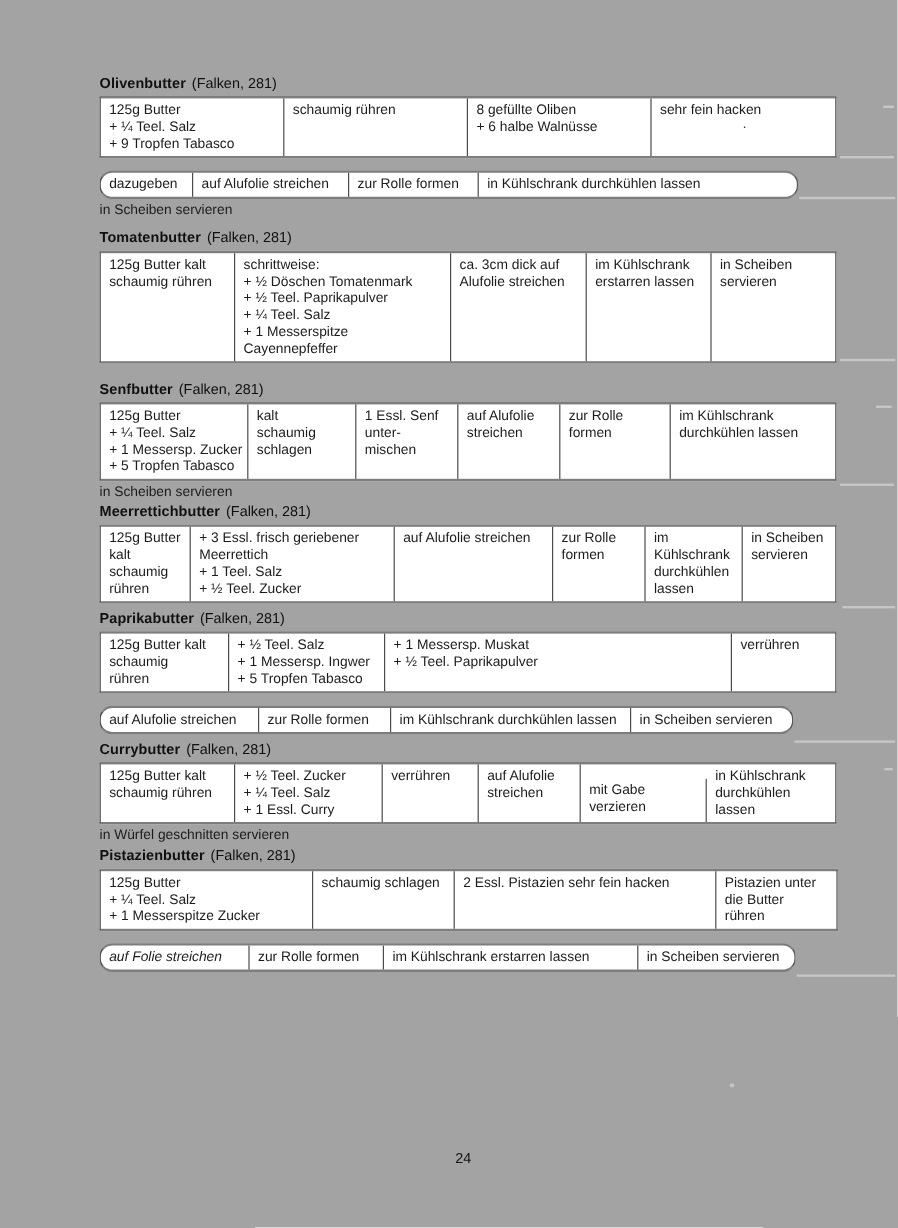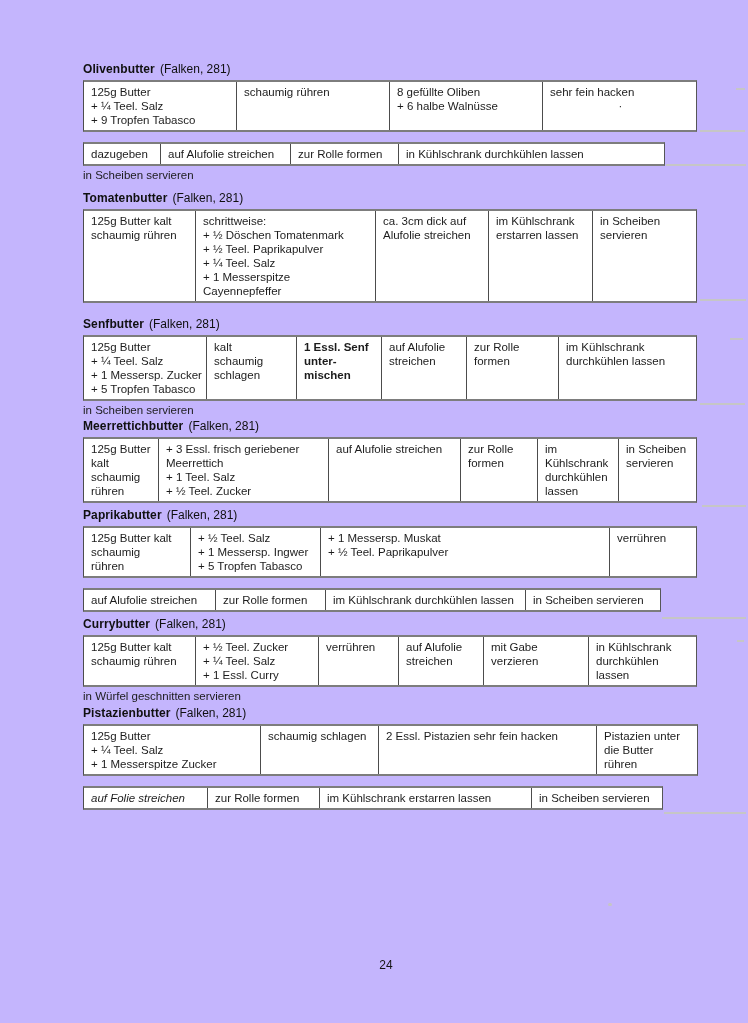--- a/index.html
+++ b/index.html
@@ -1,19 +1,19 @@
 <!DOCTYPE html>
 <html><head>
 <meta charset="utf-8">
 <style>
   html,body{margin:0;padding:0;background:#ffffff;}
   .page{
     position:relative;
     width:748px;height:1023px;
-    background:#c4b5fd;
+    background:#a3a3a3;
     font-family:"Liberation Sans","DejaVu Sans",sans-serif;
     color:#1c1c1c;
     overflow:hidden;
     box-sizing:border-box;
     padding:62px 0 0 83px;
   }
   .section{margin-bottom:7px;}
   #sec-olivenbutter{margin-bottom:9px;}
   #sec-tomatenbutter{margin-bottom:14px;}
   #sec-senfbutter{margin-bottom:2px;}
@@ -21,21 +21,21 @@
   #sec-paprikabutter{margin-bottom:5px;}
   #sec-currybutter{margin-bottom:3px;}
   .title{font-size:12px;line-height:15px;margin-bottom:3px;color:#101010;}
   .tname{font-weight:700;letter-spacing:0.1px;}
   .tsrc{margin-left:5px;font-weight:400;}
   .rtable{
     display:flex;align-items:stretch;width:max-content;background:#fff;
     border-left:1px solid #4c4c4c;border-right:1px solid #565656;
     border-top:2px solid #7d7d7d;border-bottom:2px solid #7d7d7d;
   }
-  .rtable + .rtable{margin-top:10px;}
+  .rtable + .rtable{margin-top:10px;border-radius:11px;}
   .cell{
     box-sizing:border-box;
     border-right:1px solid #4c4c4c;
     padding:3px 5px 3px 7px;
   }
   .cell:last-child{border-right:none;}
   .ln{font-size:11.5px;line-height:14px;white-space:nowrap;color:#1c1c1c;}
   .ln.c{text-align:center;color:#333;}
   .note{font-size:11.5px;line-height:14px;margin-top:2px;color:#1c1c1c;}
   .pagenum{
@@ -122,21 +122,21 @@
             <div class="ln">125g Butter</div>
             <div class="ln">+ ¼ Teel. Salz</div>
             <div class="ln">+ 1 Messersp. Zucker</div>
             <div class="ln">+ 5 Tropfen Tabasco</div>
           </div>
           <div class="cell" style="width: 90px;">
             <div class="ln">kalt</div>
             <div class="ln">schaumig</div>
             <div class="ln">schlagen</div>
           </div>
-          <div class="cell" style="width: 85px; font-weight: bold;">
+          <div class="cell" style="width: 85px;">
             <div class="ln">1 Essl. Senf</div>
             <div class="ln">unter-</div>
             <div class="ln">mischen</div>
           </div>
           <div class="cell" style="width: 85px;">
             <div class="ln">auf Alufolie</div>
             <div class="ln">streichen</div>
           </div>
           <div class="cell" style="width: 92px;">
             <div class="ln">zur Rolle</div>
@@ -231,21 +231,21 @@
             <div class="ln">+ ¼ Teel. Salz</div>
             <div class="ln">+ 1 Essl. Curry</div>
           </div>
           <div class="cell" style="width: 80px;">
             <div class="ln">verrühren</div>
           </div>
           <div class="cell" style="width: 85px;">
             <div class="ln">auf Alufolie</div>
             <div class="ln">streichen</div>
           </div>
-          <div class="cell" style="width: 105px;">
+          <div class="cell" style="width: 105px; margin-top: 12px;">
             <div class="ln">mit Gabe</div>
             <div class="ln">verzieren</div>
           </div>
           <div class="cell" style="width: 107px;">
             <div class="ln">in Kühlschrank</div>
             <div class="ln">durchkühlen</div>
             <div class="ln">lassen</div>
           </div>
         </div>
         <div class="note">in Würfel geschnitten servieren</div>

